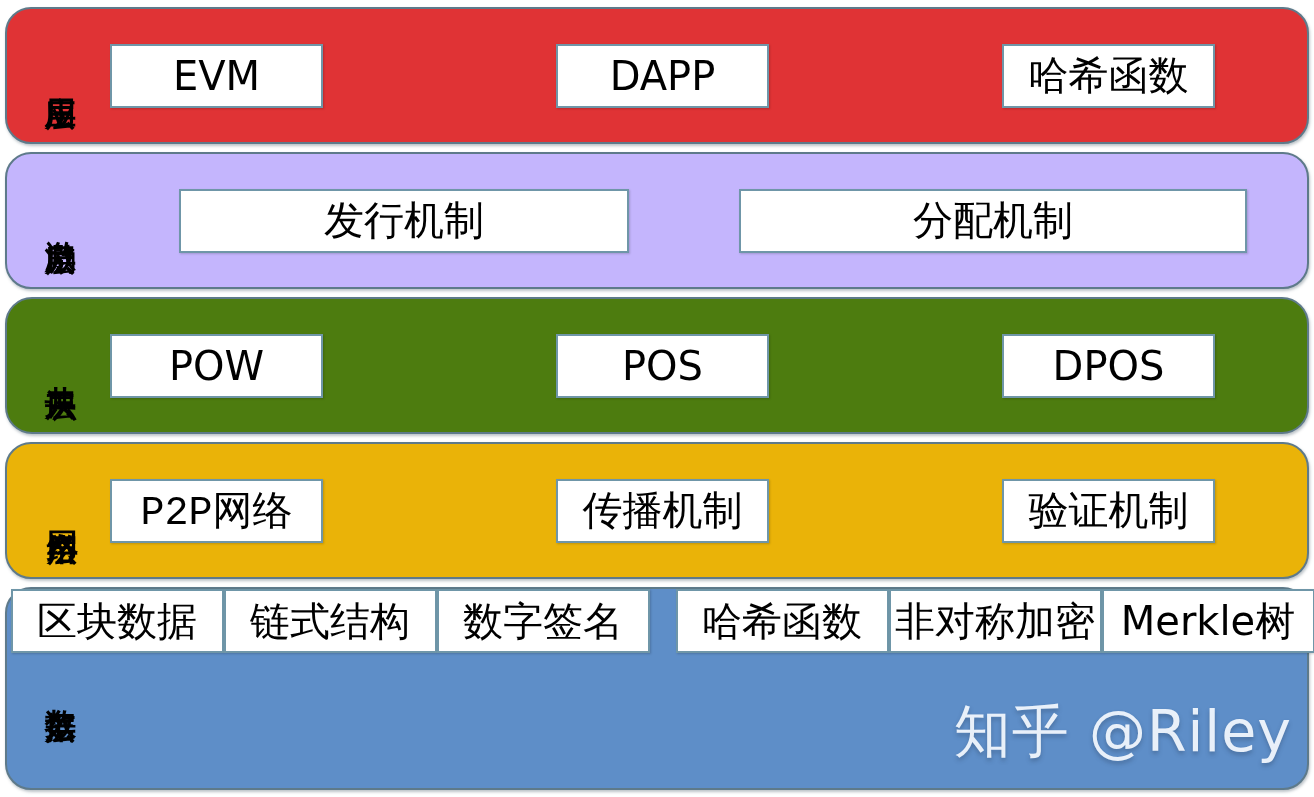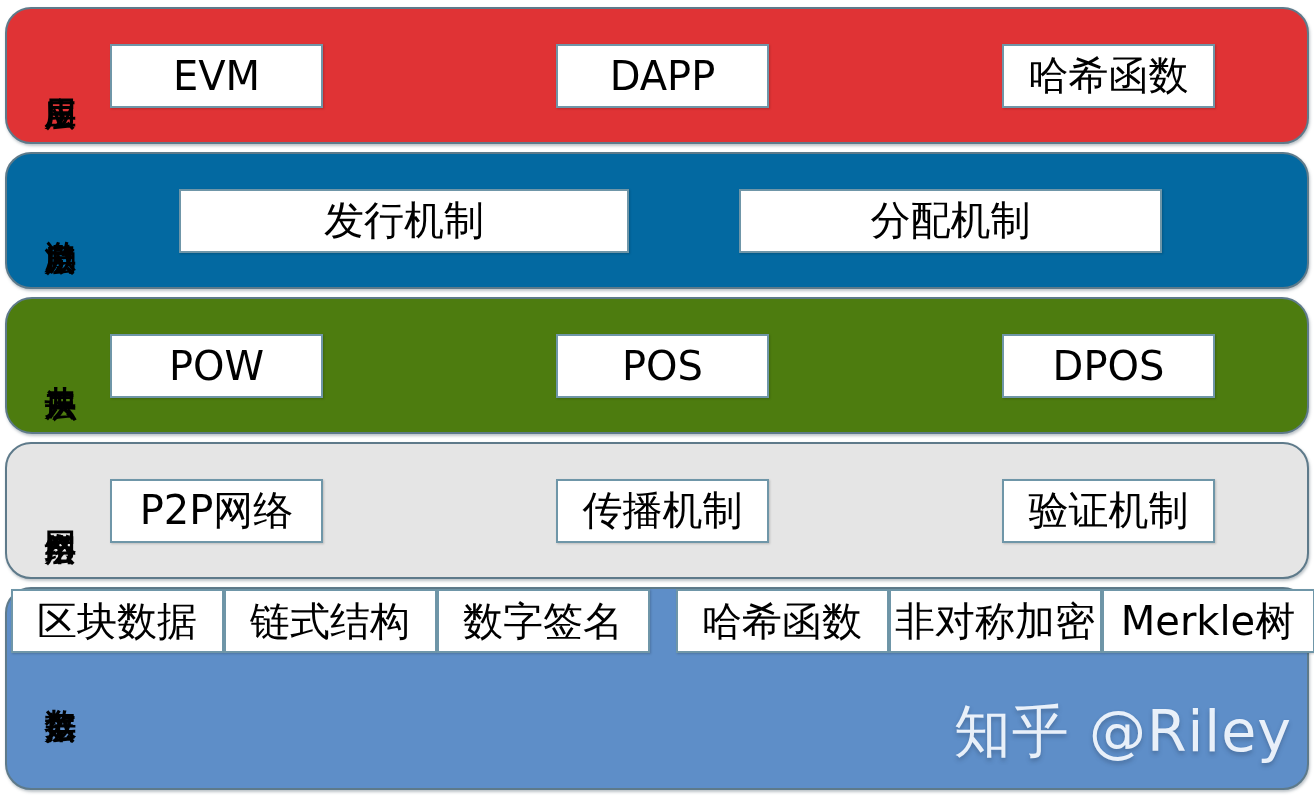--- a/index.html
+++ b/index.html
@@ -87,21 +87,21 @@
     border: 2px solid #6f96a8;
     box-shadow: 1px 1px 2px rgba(0, 0, 0, 0.18);
     display: flex;
     align-items: center;
     justify-content: center;
     font-size: 40px;
     color: #000000;
     white-space: nowrap;
   }
   .box-wide-1 { width: 450px; }
-  .box-wide-2 { width: 423px; }
+  .box-wide-2 { width: 508px; }
   .watermark {
     position: absolute;
     right: 22px;
     bottom: 26px;
     z-index: 10;
     font-size: 57px;
     font-weight: 400;
     letter-spacing: 1px;
     color: rgba(245, 250, 255, 0.92);
     text-shadow: 0 3px 4px rgba(40, 60, 90, 0.35);
@@ -115,38 +115,38 @@
 
   <section class="layer" style="background-color: rgb(224, 51, 53);">
     <div class="layer-label">应用层</div>
     <div class="boxes">
       <div class="box">EVM</div>
       <div class="box">DAPP</div>
       <div class="box">哈希函数</div>
     </div>
   </section>
 
-  <section class="layer" style="background-color: #0369a1;">
+  <section class="layer" style="background-color: #c4b5fd;">
     <div class="layer-label">激励层</div>
     <div class="boxes-2">
       <div class="box box-wide-1">发行机制</div>
       <div class="box box-wide-2">分配机制</div>
     </div>
   </section>
 
   <section class="layer" style="background-color: #4d7c0f; border-radius: 27px;">
     <div class="layer-label">共识层</div>
     <div class="boxes">
       <div class="box">POW</div>
       <div class="box">POS</div>
       <div class="box">DPOS</div>
     </div>
   </section>
 
-  <section class="layer" style="background-color: #e5e5e5;">
+  <section class="layer" style="background-color: #eab308; font-family: Liberation Mono, monospace;">
     <div class="layer-label">网络层</div>
     <div class="boxes">
       <div class="box">P2P网络</div>
       <div class="box">传播机制</div>
       <div class="box">验证机制</div>
     </div>
   </section>
 
   <section class="layer layer-data" style="background-color: rgb(94, 142, 200);">
     <div class="layer-label">数据层</div>

